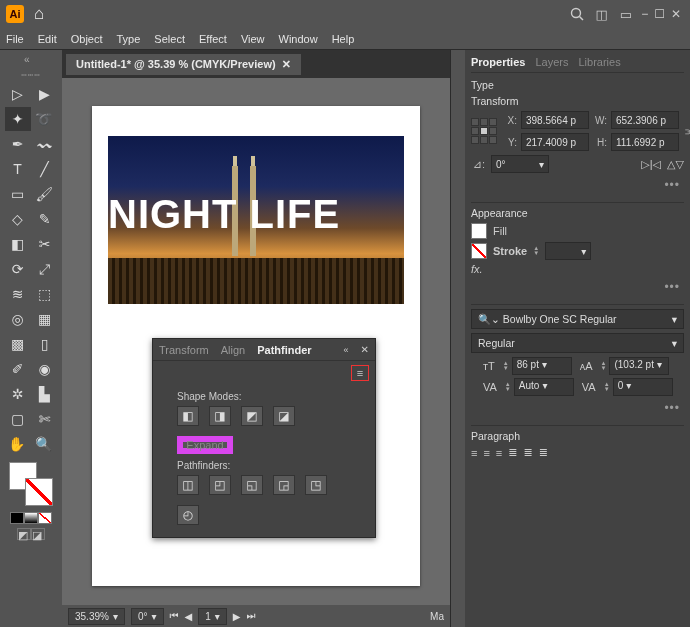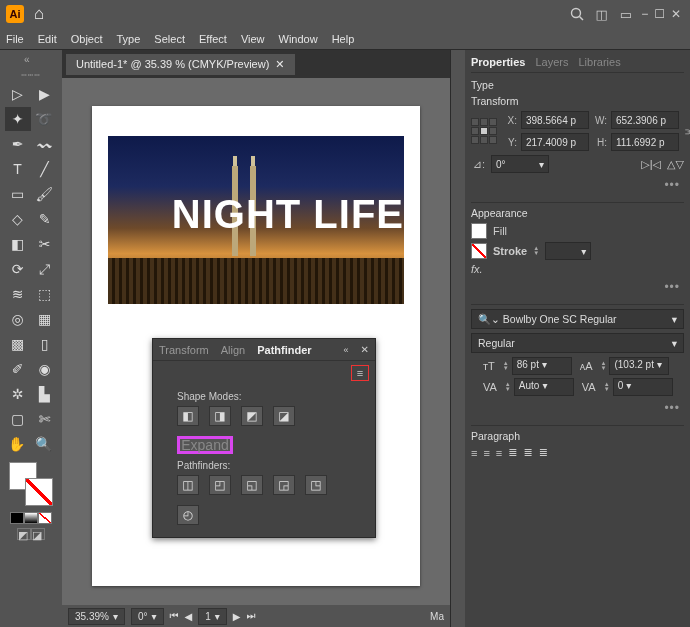--- a/index.html
+++ b/index.html
@@ -19,40 +19,40 @@
 .tool { display:flex; align-items:center; justify-content:center; color:#ddd; font-size:14px; cursor:pointer; }
 .tool.active { background:#383838; }
 .swatches { margin-top:6px; position:relative; width:44px; height:44px; }
 .sw-fill { position:absolute; top:0; left:0; width:28px; height:28px; background:#fff; border:1px solid #888; }
 .sw-stroke { position:absolute; bottom:0; right:0; width:28px; height:28px; background:#fff; border:1px solid #888; }
 .sw-stroke::after { content:""; position:absolute; left:0; top:0; width:100%; height:100%; background:linear-gradient(to top right, transparent 45%, red 45%, red 55%, transparent 55%); }
 .mini-sw { display:flex; gap:0; margin-top:6px; }
 .mini-sw div { width:14px; height:12px; border:1px solid #777; }
 .center-col { flex:1; display:flex; flex-direction:column; background:#262626; }
 .tab-row { height:28px; background:#323232; display:flex; align-items:center; padding-left:4px;}
-.doc-tab { background:#535353; color:#e9e9e9; padding:4px 10px; font-size:11px; display:flex; align-items:center; gap:6px;}
+.doc-tab { background:#535353; color:#e9e9e9; padding:4px 10px; font-size:11px; display:flex; align-items:center; gap:6px;font-weight:bold;}
 .doc-tab .close { font-size:11px; }
 .canvas-area { flex:1; background:#6a6a6a; display:flex; align-items:flex-start; justify-content:center; padding:28px 0; position:relative; overflow:hidden;}
 .artboard { width:328px; height:480px; background:#fff; box-shadow:0 1px 3px rgba(0,0,0,.5); position:relative;}
 .photo { position:absolute; top:30px; left:16px; width:296px; height:168px; background:linear-gradient(to bottom, #0e1a4a 0%, #1d2a5f 30%, #6e4a2a 55%, #d7923e 70%, #2d1a0f 100%); overflow:hidden;}
 .towers { position:absolute; left:42%; top:18%; width:6px; height:90px; background:#bca87a; box-shadow:18px 0 0 #bca87a;}
 .towers::before{content:"";position:absolute;top:-10px;left:1px;width:4px;height:10px;background:#cfc29a;box-shadow:18px 0 0 #cfc29a;}
 .skyline { position:absolute; bottom:0; left:0; width:100%; height:46px; background:repeating-linear-gradient(90deg,#443019 0 4px,#221608 4px 7px);}
-.bigtxt { position:absolute; top:56px; left:0; width:100%; text-align:right; font-weight:900; font-size:40px; letter-spacing:1px; color:#fff; font-family:Impact,Arial Black,sans-serif;}
+.bigtxt { position:absolute; top:56px; left:0; width:100%; text-align:left; font-weight:900; font-size:40px; letter-spacing:1px; color:#fff; font-family:Impact,Arial Black,sans-serif;}
 .pathfinder { position:absolute; top:232px; left:60px; width:224px; background:#434343; border:1px solid #2a2a2a; box-shadow:0 2px 6px rgba(0,0,0,.5);}
 .pf-head { display:flex; align-items:center; height:22px; padding:0 6px; gap:12px; border-bottom:1px solid #333;}
 .pf-tab { color:#999; font-size:11px; }
 .pf-tab.active { color:#eee; font-weight:bold; }
 .pf-head .sp { flex:1; }
 .pf-menu { width:18px; height:16px; border:1.5px solid #e33; display:flex; align-items:center; justify-content:center; font-size:11px;}
 .pf-body { padding:6px 24px; }
 .pf-label { font-size:10px; color:#ccc; margin:4px 0;}
 .pf-row { display:flex; gap:10px; align-items:center; margin-bottom:6px; flex-wrap:wrap;}
 .pf-icn { width:22px; height:20px; background:#5a5a5a; border:1px solid #333; display:flex; align-items:center; justify-content:center; font-size:12px; color:#ddd;}
-.pf-expand { width:56px; height:18px; background:#555; color:#888; font-size:14px; display:flex; align-items:center; justify-content:center; border:3px solid #d946ef;}
+.pf-expand { width:56px; height:18px; background:#555; color:#888; font-size:11px; display:flex; align-items:center; justify-content:center; border:6px solid #d946ef;}
 .statusbar { height:22px; background:#535353; display:flex; align-items:center; padding:0 6px; gap:6px; color:#ddd; font-size:10px;}
 .sb-box { background:#434343; padding:2px 6px; display:flex; align-items:center; gap:4px; border:1px solid #333;}
 .right-col { width:240px; background:#424242; display:flex; flex-direction:column; border-left:1px solid #2a2a2a;}
 .right-strip { width:14px; background:#535353;}
 .panel-wrap { display:flex; height:100%;}
 .panels { flex:1; padding:6px; overflow:hidden;}
 .ptabs { display:flex; gap:10px; font-size:11px; margin-bottom:6px; border-bottom:1px solid #333; padding-bottom:4px;}
 .ptab { color:#888; } .ptab.active{color:#eee; font-weight:700;}
 .section { margin-bottom:8px; }
 .sec-title { font-size:10.5px; color:#ddd; margin:4px 0 4px; }

